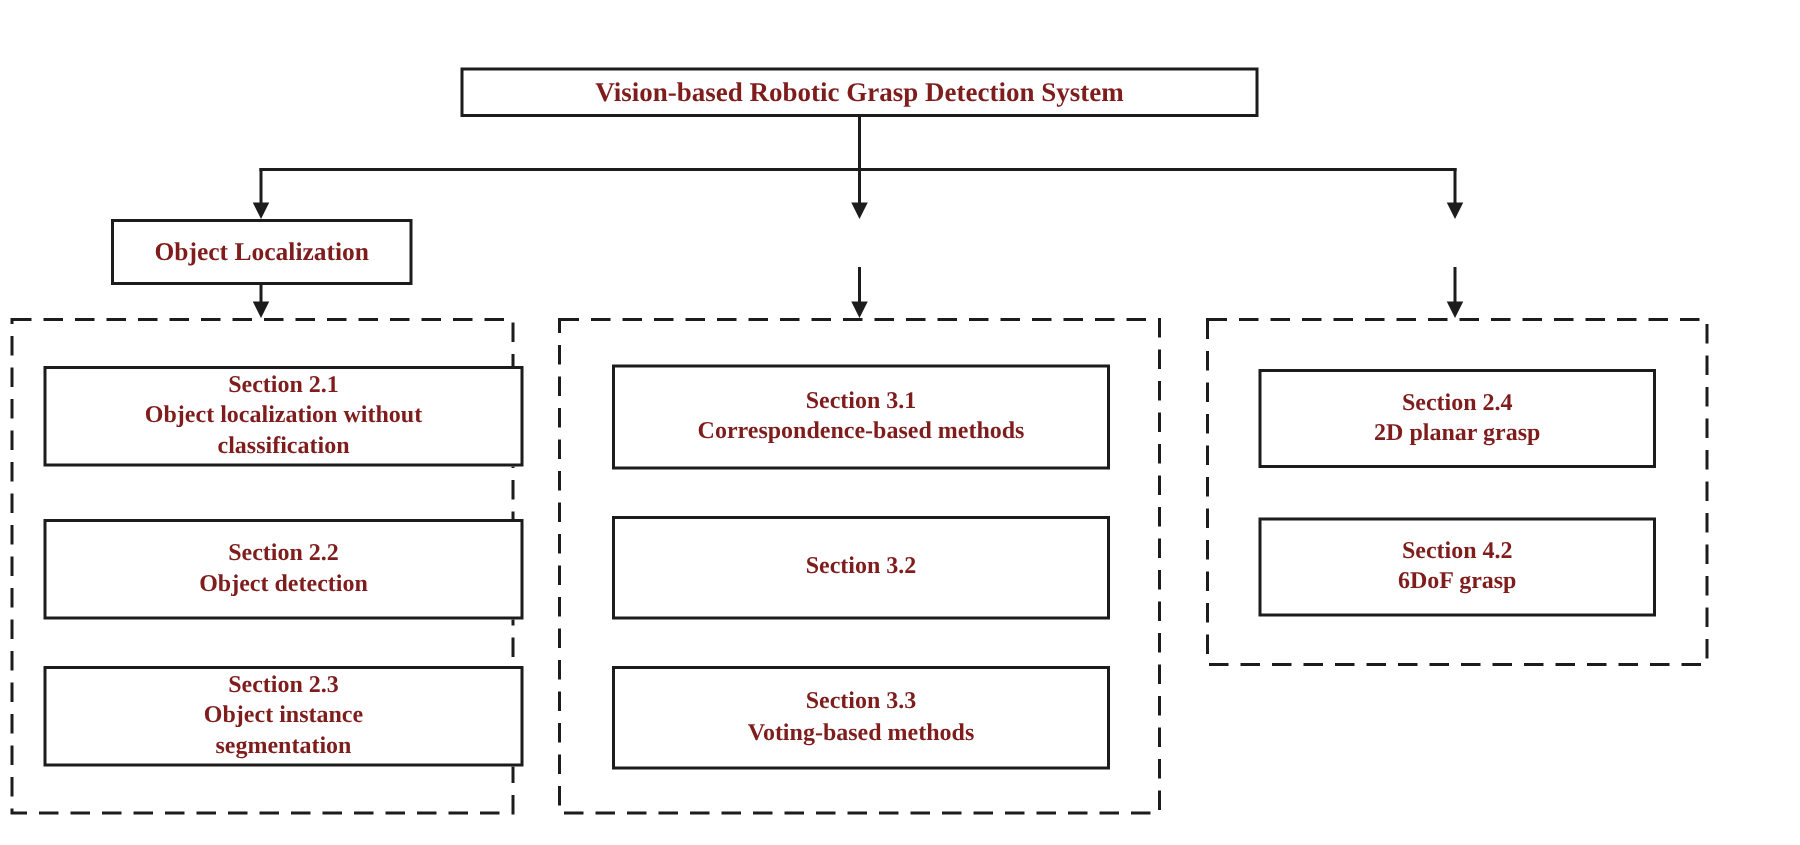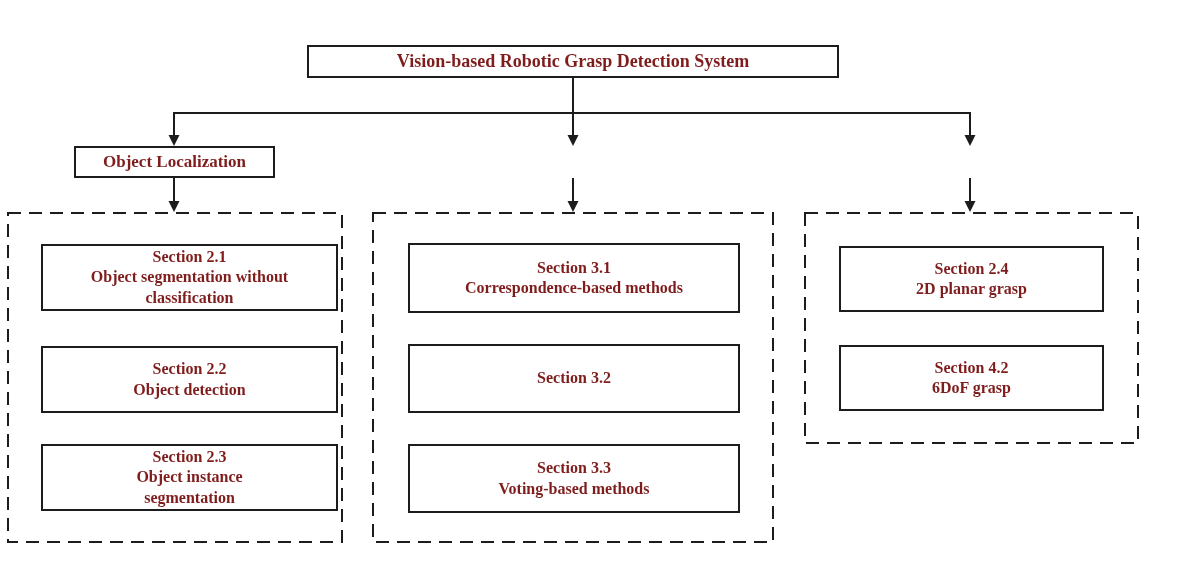--- a/index.html
+++ b/index.html
@@ -25,26 +25,26 @@
     border: 2px solid #1c1c1c;
     display: flex;
     flex-direction: column;
     align-items: center;
     justify-content: center;
     text-align: center;
     font-weight: bold;
     color: #7f1d1d;
   }
   .title-box   { left: 307px; top: 45px;  width: 532px; height: 33px; font-size: 18px; }
-  .branch-box  { top: 146px; height: 32px; font-size: 17px; }
+  .branch-box  { top: 146px; height: 44px; font-size: 17px; }
   .branch-1 { left: 74px;  width: 201px; }
   .branch-2 { left: 440px; width: 267px; }
   .branch-3 { left: 870px; width: 200px; }
   .section-box { font-size: 16px; line-height: 1.28; }
-  .col-1 { left: 41px;  width: 297px; }
+  .col-1 { left: 29px;  width: 320px; }
   .col-2 { left: 408px; width: 332px; }
   .col-3 { left: 839px; width: 265px; }
   .s-2-1 { top: 244px; height: 67px; }
   .s-2-2 { top: 346px; height: 67px; }
   .s-2-3 { top: 444px; height: 67px; }
   .s-3-1 { top: 243px; height: 70px; }
   .s-3-2 { top: 344px; height: 69px; }
   .s-3-3 { top: 444px; height: 69px; }
   .s-4-1 { top: 246px; height: 66px; }
   .s-4-2 { top: 345px; height: 66px; }
@@ -82,21 +82,21 @@
   <div class="box title-box">
     <span>Vision-based Robotic Grasp Detection System</span>
   </div>
 
   <div class="box branch-box branch-1">
     <span>Object Localization</span>
   </div>
 
   <div class="box section-box col-1 s-2-1">
     <span class="section-title">Section 2.1</span>
-    <span class="section-sub">Object segmentation without
+    <span class="section-sub">Object localization without
 classification</span>
   </div>
   <div class="box section-box col-1 s-2-2">
     <span class="section-title">Section 2.2</span>
     <span class="section-sub">Object detection</span>
   </div>
   <div class="box section-box col-1 s-2-3">
     <span class="section-title">Section 2.3</span>
     <span class="section-sub">Object instance
 segmentation</span>

